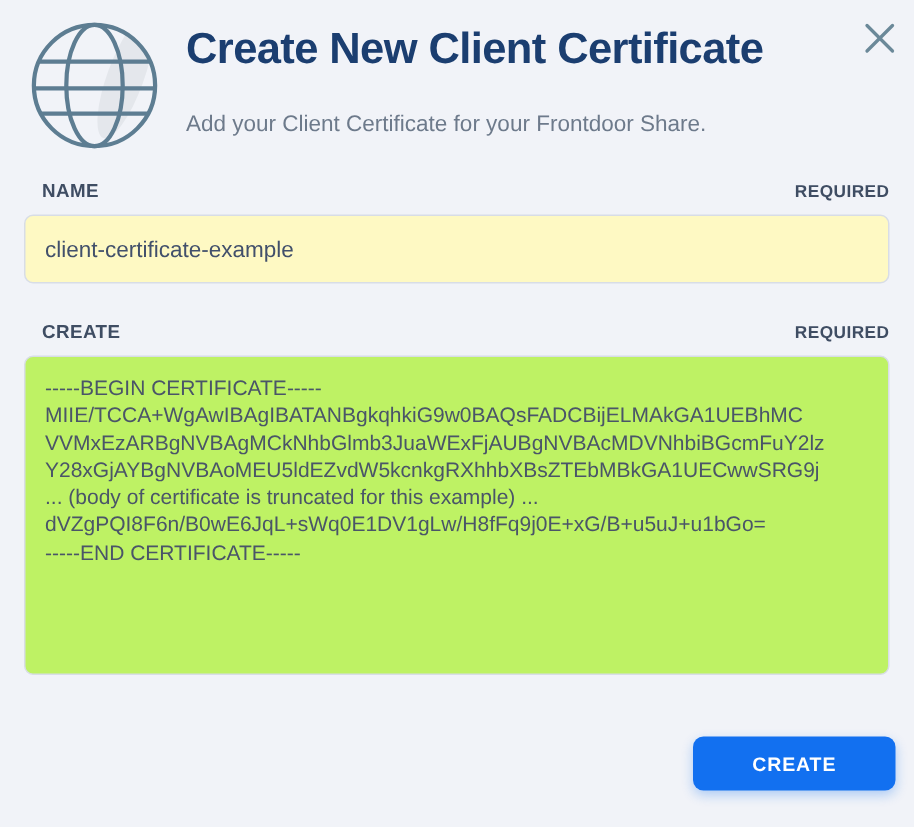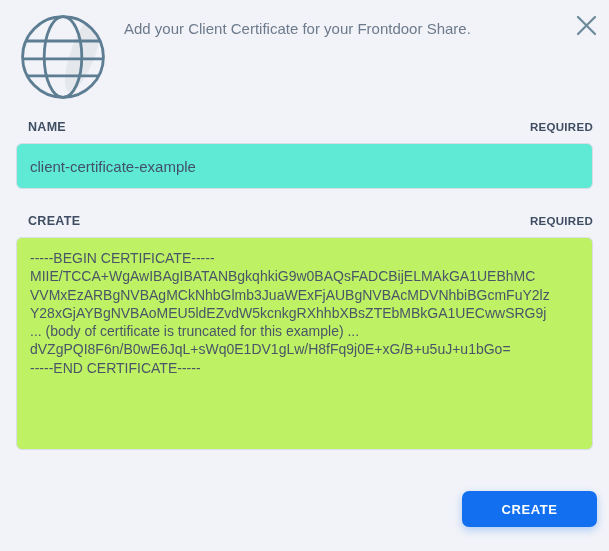--- a/index.html
+++ b/index.html
@@ -18,21 +18,21 @@
   .globe { width: 94px; height: 94px; flex: 0 0 auto; }
   .header-text { padding-top: 8px; }
   .title {
     font-size: 29px;
     font-weight: bold;
     color: #1b3e70;
     letter-spacing: -0.4px;
     line-height: 1.1;
   }
   .subtitle {
-    margin-top: 2px;
+    margin-top: 24px;
     font-size: 15px;
     color: #6d7a8b;
   }
   .close-btn {
     position: absolute;
     top: 10px; right: 8px;
     width: 30px; height: 30px;
     background: transparent;
     border: none;
     cursor: pointer;
@@ -58,21 +58,21 @@
     font-size: 11.5px;
     font-weight: 700;
     color: #3f4d63;
     letter-spacing: 0.3px;
   }
   .text-input {
     display: block;
     width: 577px;
     height: 46px;
     margin-top: 9px;
-    background: #5eead4;
+    background: #fef9c3;
     border: 1px solid #d8dde6;
     border-radius: 6px;
     padding: 0 13px;
     font-size: 15px;
     color: #42506b;
     font-family: "Liberation Sans", sans-serif;
     outline: none;
   }
   .text-area {
     display: block;
@@ -129,20 +129,21 @@
       </g>
       <circle cx="50" cy="50" r="43" fill="none" stroke="#5d7d92" stroke-width="3"></circle>
       <ellipse cx="50" cy="50" rx="20" ry="43" fill="none" stroke="#5d7d92" stroke-width="3"></ellipse>
       <g clip-path="url(#gc)" stroke="#5d7d92" stroke-width="3">
         <line x1="3" y1="33" x2="97" y2="33"></line>
         <line x1="3" y1="52" x2="97" y2="52"></line>
         <line x1="3" y1="70" x2="97" y2="70"></line>
       </g>
     </svg>
     <div class="header-text">
+      <div class="title">Create New Client Certificate</div>
       <div class="subtitle">Add your Client Certificate for your Frontdoor Share.</div>
     </div>
   </div>
 
   <button class="close-btn">
     <svg width="27" height="27" viewBox="0 0 27 27">
       <line x1="5" y1="5" x2="22" y2="22" stroke="#6b8999" stroke-width="2.2" stroke-linecap="round"></line>
       <line x1="22" y1="5" x2="5" y2="22" stroke="#6b8999" stroke-width="2.2" stroke-linecap="round"></line>
     </svg>
   </button>

